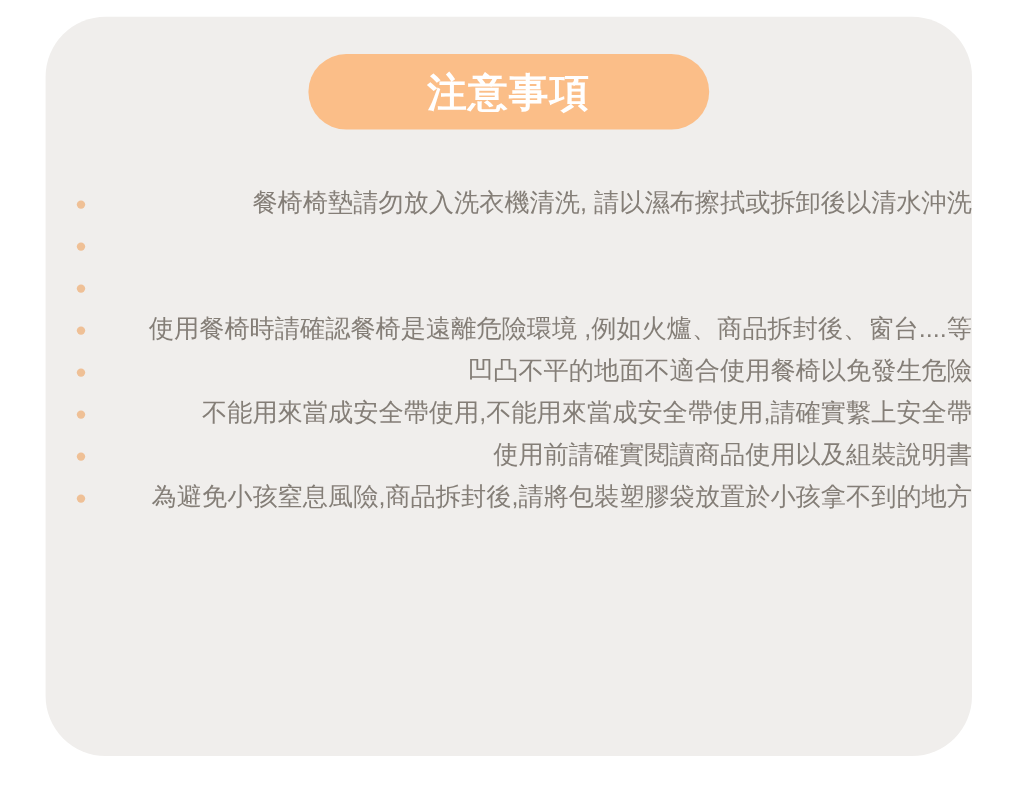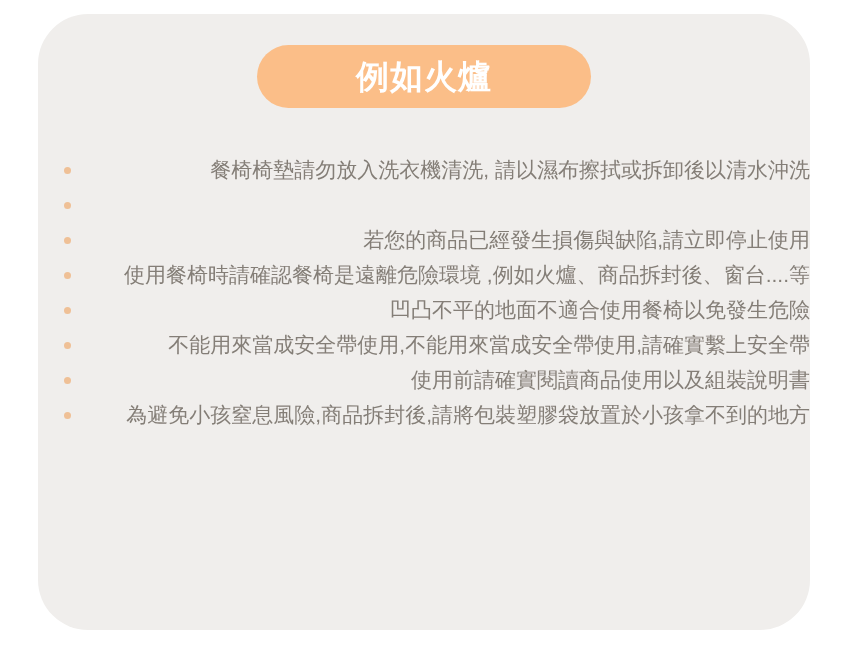--- a/index.html
+++ b/index.html
@@ -60,37 +60,36 @@
     font-size:21px;
     line-height:35px;
   }
 </style>
 </head>
 <body>
 
 <div class="page">
   <div class="card">
     <div class="badge">
-      <span class="title">例如火爐</span>
+      <span class="title">注意事項</span>
     </div>
     <ul class="list">
 
         <li class="item">
           <span class="dot"></span>
           <span class="txt">餐椅椅墊請勿放入洗衣機清洗, 請以濕布擦拭或拆卸後以清水沖洗</span>
         </li>
 
 
         <li class="item">
           <span class="dot"></span>
         </li>
 
         <li class="item">
           <span class="dot"></span>
-          <span class="txt">若您的商品已經發生損傷與缺陷,請立即停止使用</span>
         </li>
 
 
         <li class="item">
           <span class="dot"></span>
           <span class="txt">使用餐椅時請確認餐椅是遠離危險環境 ,例如火爐、商品拆封後、窗台....等</span>
         </li>
 
         <li class="item">
           <span class="dot"></span>

